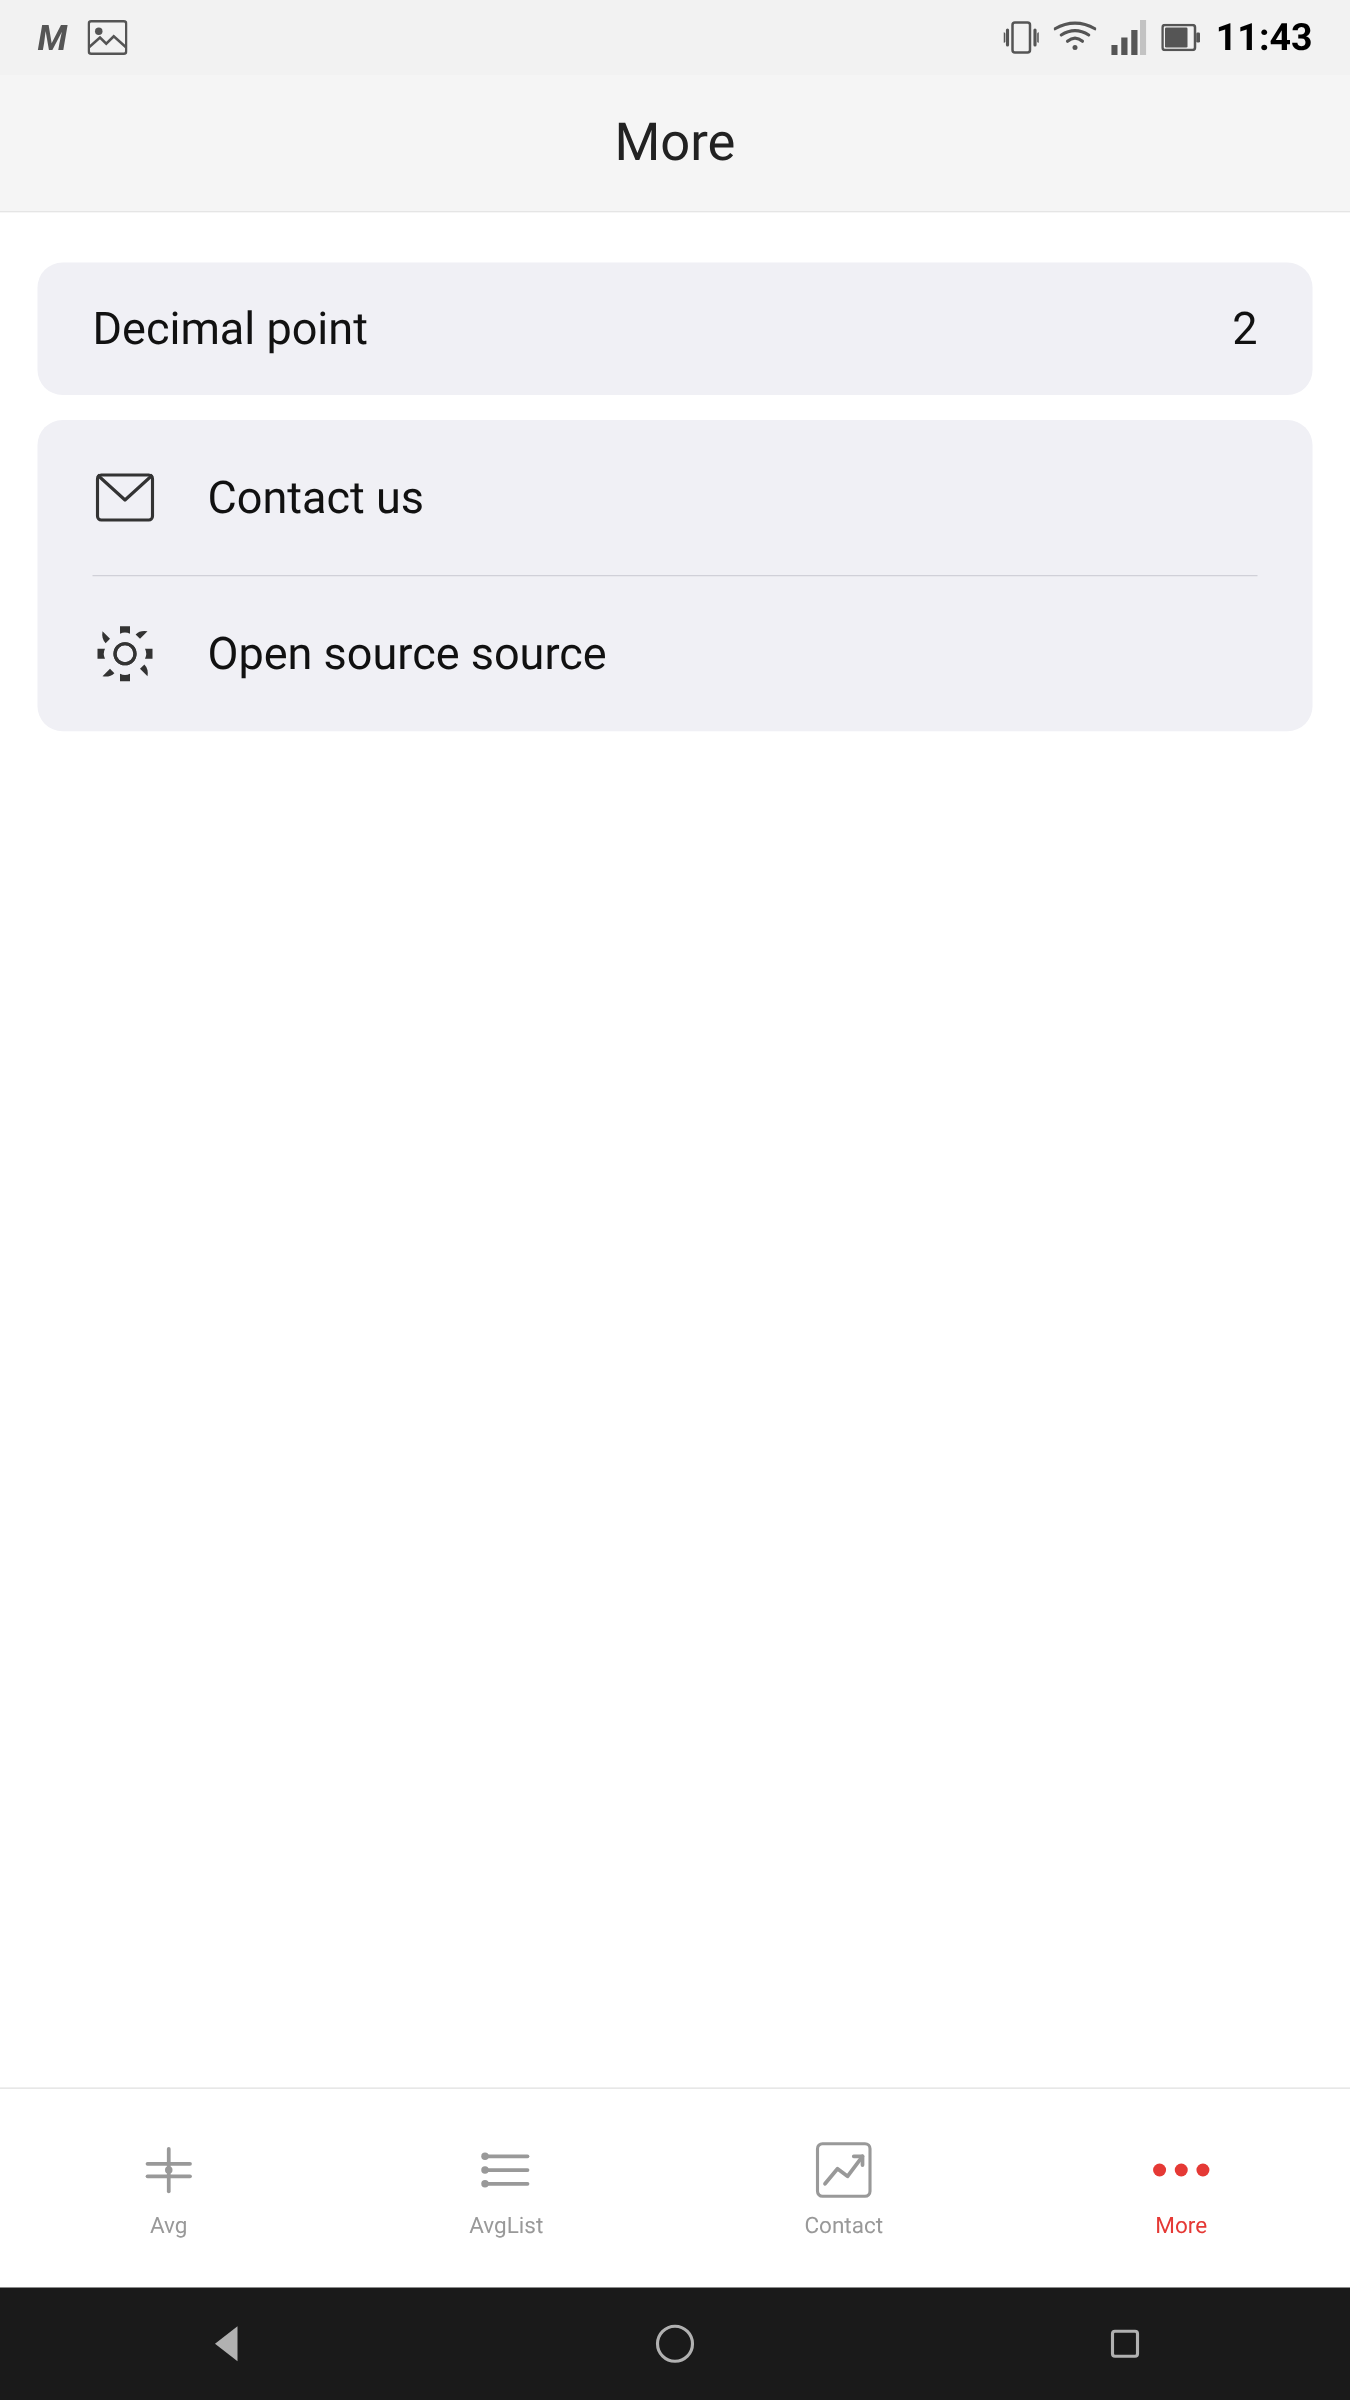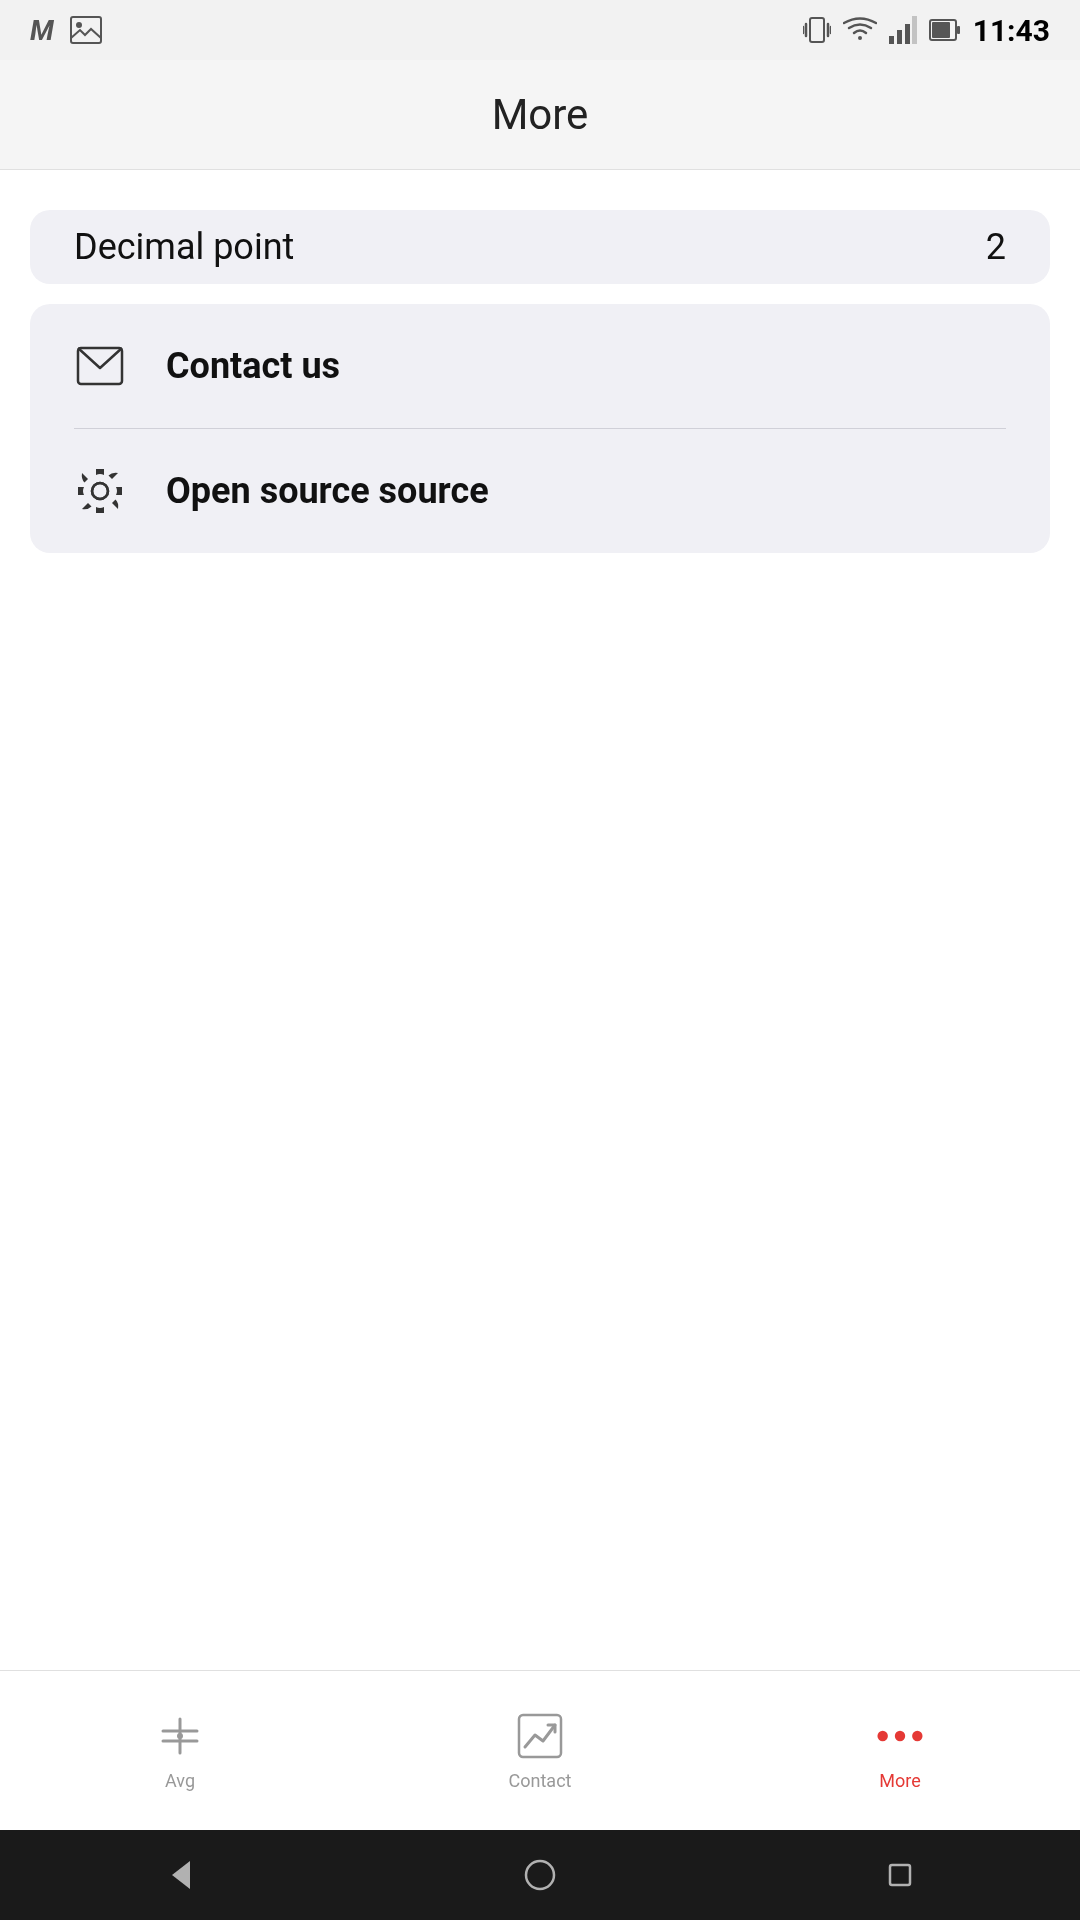--- a/index.html
+++ b/index.html
@@ -79,21 +79,21 @@
       background: #f0f0f5;
       border-radius: 20px;
       overflow: hidden;
     }
 
     
     .decimal-row {
       display: flex;
       align-items: center;
       justify-content: space-between;
-      padding: 16px 44px;
+      padding: 32px 44px;
     }
 
     .decimal-label {
       font-size: 36px;
       color: #111;
       font-weight: 400;
     }
 
     .decimal-value {
       font-size: 36px;
@@ -121,21 +121,21 @@
       height: 52px;
       flex-shrink: 0;
       display: flex;
       align-items: center;
       justify-content: center;
     }
 
     .menu-label {
       font-size: 36px;
       color: #111;
-      font-weight: 700;
+      font-weight: 400;
     }
 
     
     .bottom-nav {
       width: 100%;
       height: 160px;
       background: #ffffff;
       border-top: 1px solid #e0e0e0;
       display: flex;
       align-items: center;
@@ -296,20 +296,33 @@
       <svg width="50" height="50" viewBox="0 0 50 50">
         <line x1="8" y1="20" x2="42" y2="20" stroke="#999" stroke-width="3" stroke-linecap="round"></line>
         <line x1="8" y1="30" x2="42" y2="30" stroke="#999" stroke-width="3" stroke-linecap="round"></line>
         <circle cx="25" cy="25" r="3" fill="#999"></circle>
         <line x1="25" y1="8" x2="25" y2="42" stroke="#999" stroke-width="3" stroke-linecap="round"></line>
       </svg>
     </div>
     <span class="nav-label">Avg</span>
   </div>
 
+  <div class="nav-item">
+    <div class="nav-icon">
+      <svg width="50" height="50" viewBox="0 0 50 50">
+        <line x1="8" y1="14" x2="42" y2="14" stroke="#999" stroke-width="3" stroke-linecap="round"></line>
+        <line x1="8" y1="25" x2="42" y2="25" stroke="#999" stroke-width="3" stroke-linecap="round"></line>
+        <line x1="8" y1="36" x2="42" y2="36" stroke="#999" stroke-width="3" stroke-linecap="round"></line>
+        <circle cx="8" cy="14" r="3" fill="#999"></circle>
+        <circle cx="8" cy="25" r="3" fill="#999"></circle>
+        <circle cx="8" cy="36" r="3" fill="#999"></circle>
+      </svg>
+    </div>
+    <span class="nav-label">AvgList</span>
+  </div>
 
   <div class="nav-item">
     <div class="nav-icon">
       <svg width="50" height="50" viewBox="0 0 50 50">
         <rect x="4" y="4" width="42" height="42" rx="4" fill="none" stroke="#999" stroke-width="2.5"></rect>
         <polyline points="10,36 20,24 28,30 40,14" fill="none" stroke="#999" stroke-width="3" stroke-linecap="round" stroke-linejoin="round"></polyline>
         <polyline points="33,14 40,14 40,21" fill="none" stroke="#999" stroke-width="3" stroke-linecap="round" stroke-linejoin="round"></polyline>
       </svg>
     </div>
     <span class="nav-label">Contact</span>

